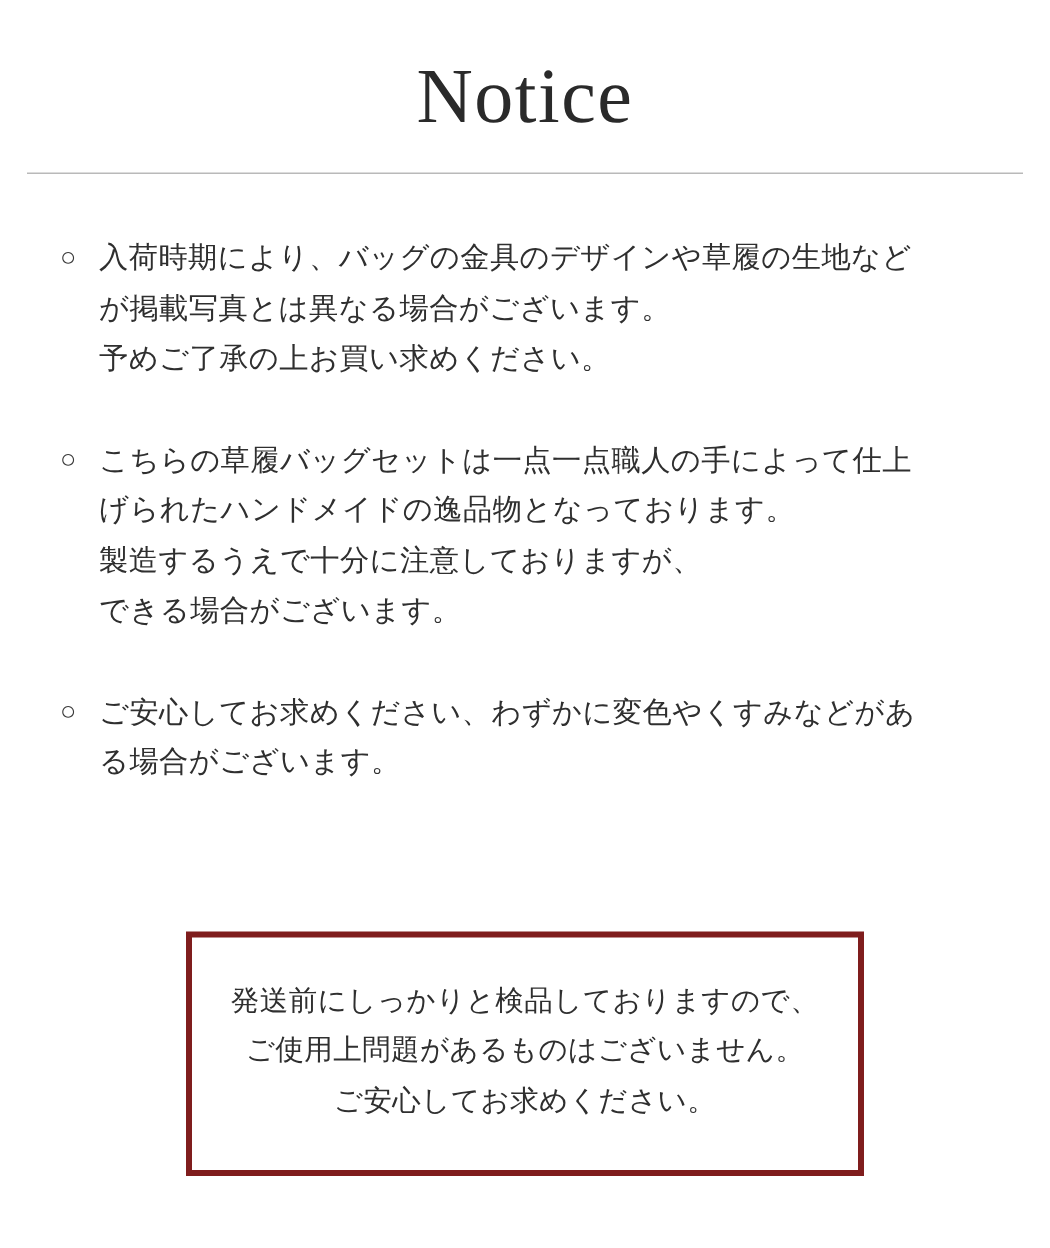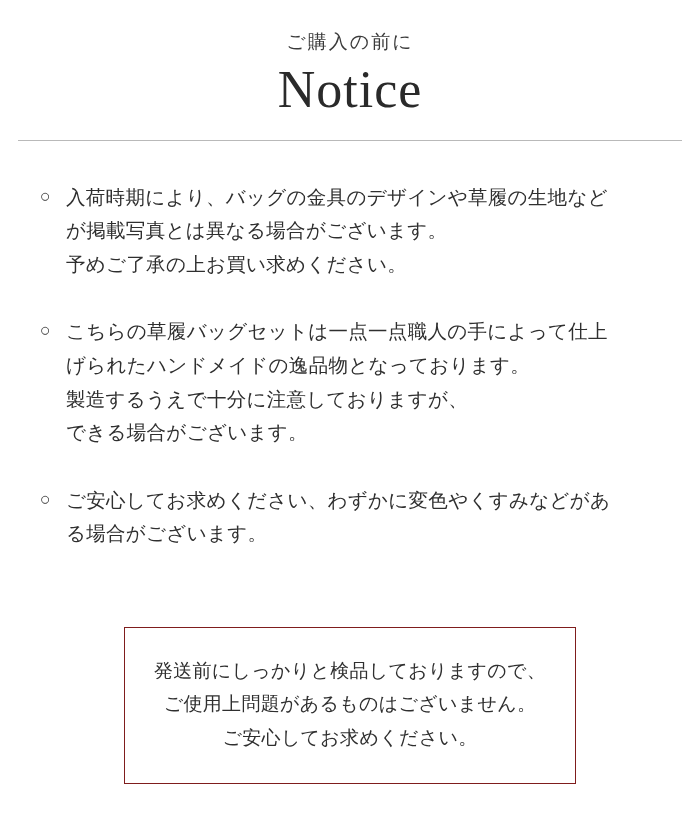--- a/index.html
+++ b/index.html
@@ -84,40 +84,39 @@
     position: absolute;
     left: 0;
     right: 0;
     bottom: 48px;
     display: flex;
     justify-content: center;
   }
   .box {
     width: 452px;
     box-sizing: border-box;
-    border: 1px solid #7f1d1d;
+    border: 4px solid #7f1d1d;
     padding: 26px 10px 28px 10px;
     text-align: center;
   }
   .box-line {
     display: block;
     font-size: 19px;
     line-height: 1.78;
     letter-spacing: 0.3px;
     color: #2f2f2f;
     white-space: nowrap;
   }
 </style>
 </head>
 <body>
 
 <div class="page">
 
   <div class="header">
-    <div class="header-sub">ご購入の前に</div>
     <h1 class="header-title">Notice</h1>
     <hr class="header-rule">
   </div>
 
   <div class="notes">
 
     <div class="note">
       <span class="note-marker">○</span>
       <span class="note-line">入荷時期により、バッグの金具のデザインや草履の生地など</span>
       <span class="note-line">が掲載写真とは異なる場合がございます。</span>

